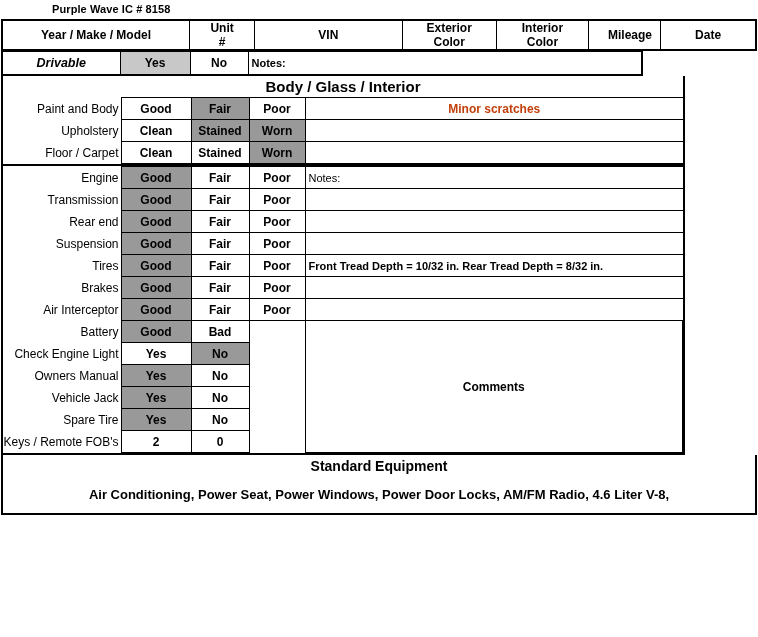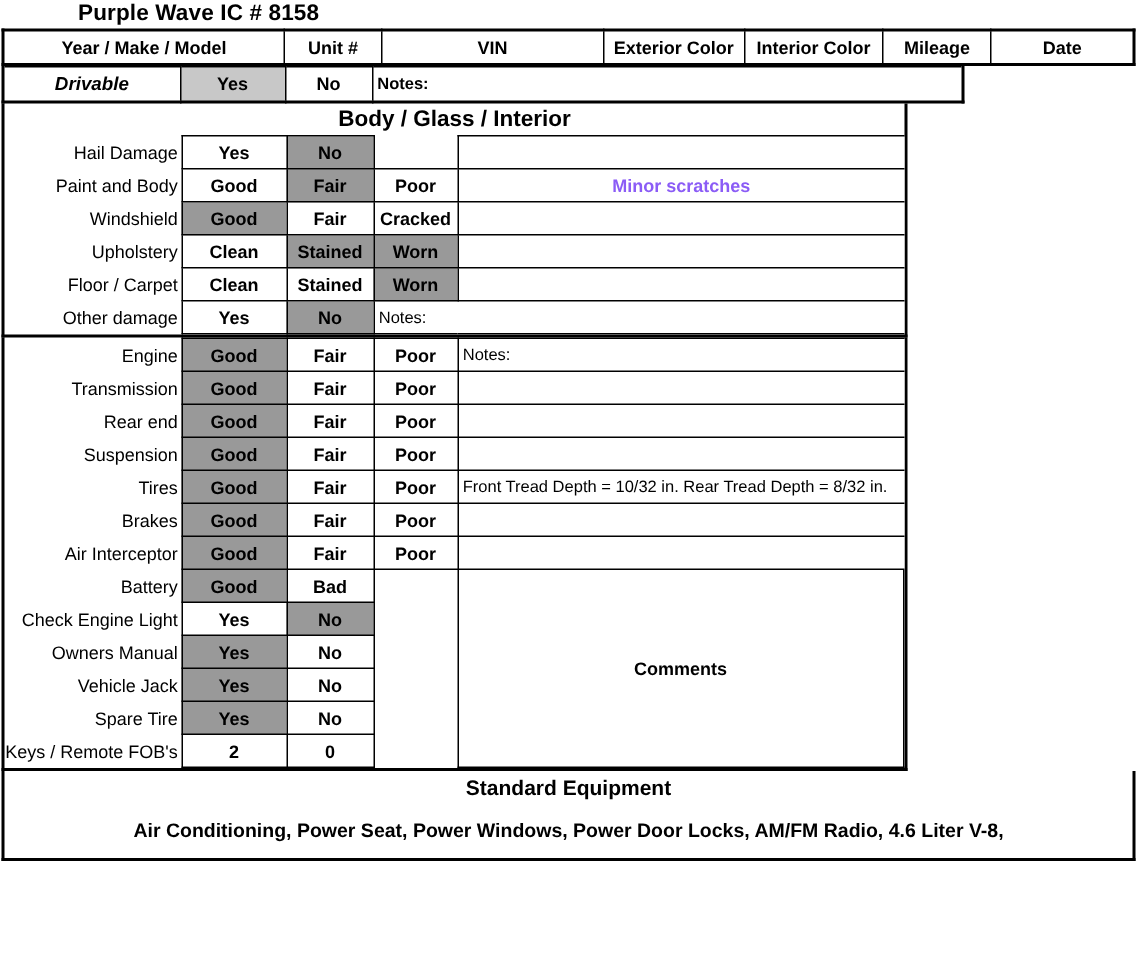--- a/index.html
+++ b/index.html
@@ -14,21 +14,21 @@
     color: #000000;
     overflow: hidden;
   }
   .page {
     position: relative;
     width: 758px;
     height: 637px;
     box-sizing: border-box;
   }
   .doc-title {
-    font-size: 15px;
+    font-size: 11px;
     font-weight: bold;
     padding: 2px 0 3px 52px;
     line-height: 14px;
     letter-spacing: 0.1px;
   }
   table {
     border-collapse: collapse;
     table-layout: fixed;
   }
   
@@ -40,21 +40,21 @@
   .vehicle-table th,
   .vehicle-table td {
     border: 1px solid #000;
     text-align: center;
     vertical-align: middle;
     font-size: 12px;
   }
   .vehicle-table th {
     font-weight: bold;
     height: 21px;
-    padding: 0 2px;
+    padding: 0 19px;
   }
   .vehicle-table td.vdata {
     font-size: 13px;
     font-weight: normal;
     height: 43px;
     padding: 0 2px;
     line-height: 19px;
   }
   .vt-c1 { width: 187px; }
   .vt-c2 { width: 65px; }
@@ -89,21 +89,21 @@
   .drivable-table td.dr-notes {
     text-align: left;
     font-weight: bold;
     font-size: 11px;
     padding-left: 3px;
     border-right: none;
   }
 
   
   .section {
-    width: 604px;
+    width: 684px;
     margin: 0 1px;
     border: 2px solid #000;
     border-top: none;
     box-sizing: border-box;
   }
   .section-title {
     text-align: center;
     font-size: 15px;
     font-weight: bold;
     padding: 2px 0 2px 0;
@@ -131,39 +131,39 @@
     font-size: 12px;
     padding-right: 2px;
     background: transparent;
   }
   .grid td.blank-cell {
     border: none;
     background: transparent;
   }
   .grid td.notes-cell {
     text-align: left;
-    font-weight: normal;
+    font-weight: bold;
     font-size: 11px;
     padding-left: 3px;
     border-right: none;
   }
   .grid td.notes-plain {
     text-align: left;
     font-weight: normal;
     font-size: 11px;
     padding-left: 3px;
     border-right: none;
   }
   .grid td.notes-empty {
     border-right: none;
   }
   .shaded { background: #999999 !important; }
   .shaded-light { background: #c8c8c8 !important; }
   .red-note {
-    color: #8b5cf6;
+    color: #c2410c;
     font-weight: bold;
     font-size: 12.5px;
     text-align: left;
     padding-left: 4px;
   }
   .col-label  { width: 118px; }
   .col-opt1   { width: 70px; }
   .col-opt2   { width: 58px; }
   .col-opt3   { width: 56px; }
 
@@ -254,67 +254,47 @@
     <table class="grid">
       <colgroup>
           <col class="col-label">
           <col class="col-opt1">
           <col class="col-opt2">
           <col class="col-opt3">
           <col>
         </colgroup>
 
       <tbody>
-          <tr>
-        <td class="rowlabel">Hail Damage</td>
-        <td>Yes</td>
-        <td class="shaded">No</td>
-        <td class="blank-cell"></td>
-        <td class="notes-empty"></td>
-      </tr>
 
 
       <tr>
         <td class="rowlabel">Paint and Body</td>
         <td>Good</td>
         <td class="shaded">Fair</td>
         <td>Poor</td>
         <td class="notes-empty red-note">Minor scratches</td>
       </tr>
 
-      <tr>
-        <td class="rowlabel">Windshield</td>
-        <td class="shaded">Good</td>
-        <td>Fair</td>
-        <td>Cracked</td>
-        <td class="notes-empty"></td>
-      </tr>
 
       <tr>
         <td class="rowlabel">Upholstery</td>
         <td>Clean</td>
         <td class="shaded">Stained</td>
         <td class="shaded">Worn</td>
         <td class="notes-empty"></td>
       </tr>
 
       <tr>
         <td class="rowlabel">Floor / Carpet</td>
         <td>Clean</td>
         <td>Stained</td>
         <td class="shaded">Worn</td>
         <td class="notes-empty"></td>
       </tr>
 
-      <tr>
-        <td class="rowlabel">Other damage</td>
-        <td>Yes</td>
-        <td class="shaded">No</td>
-        <td class="notes-plain" colspan="2">Notes:</td>
-      </tr>
     </tbody>
       </table>
   </div>
 
   <div class="section">
     <table class="grid">
       <colgroup>
           <col class="col-label">
           <col class="col-opt1">
           <col class="col-opt2">

